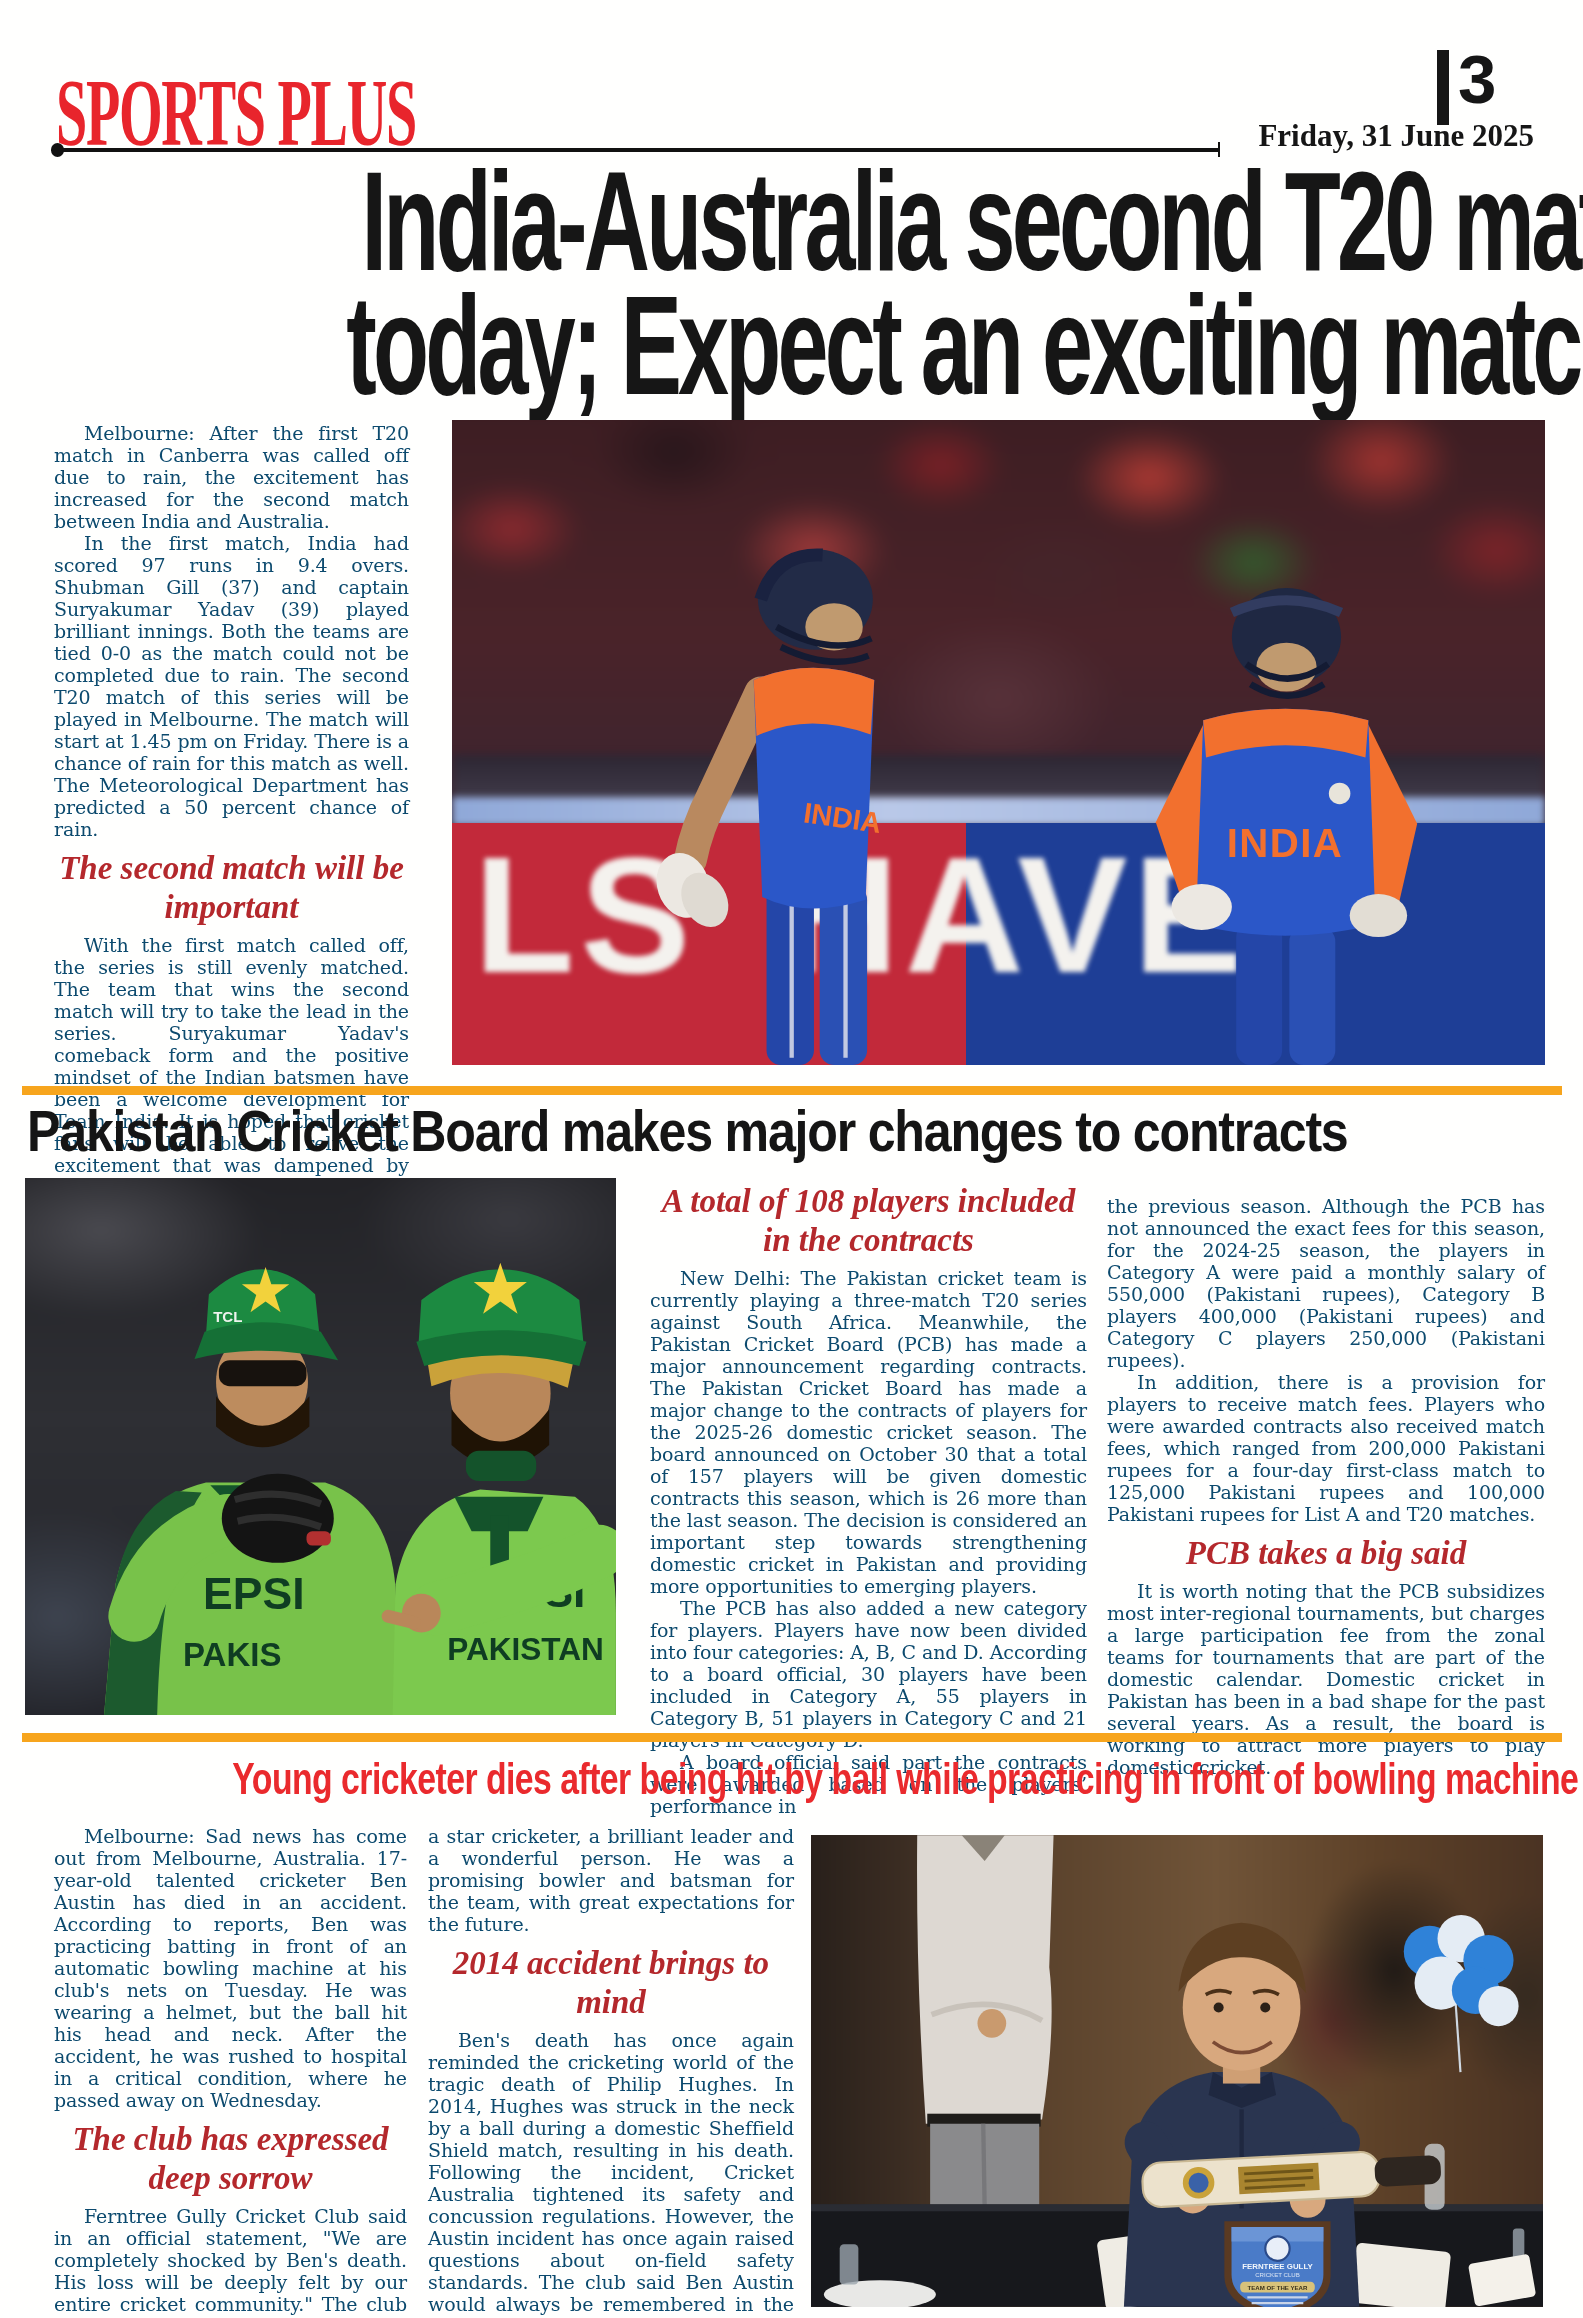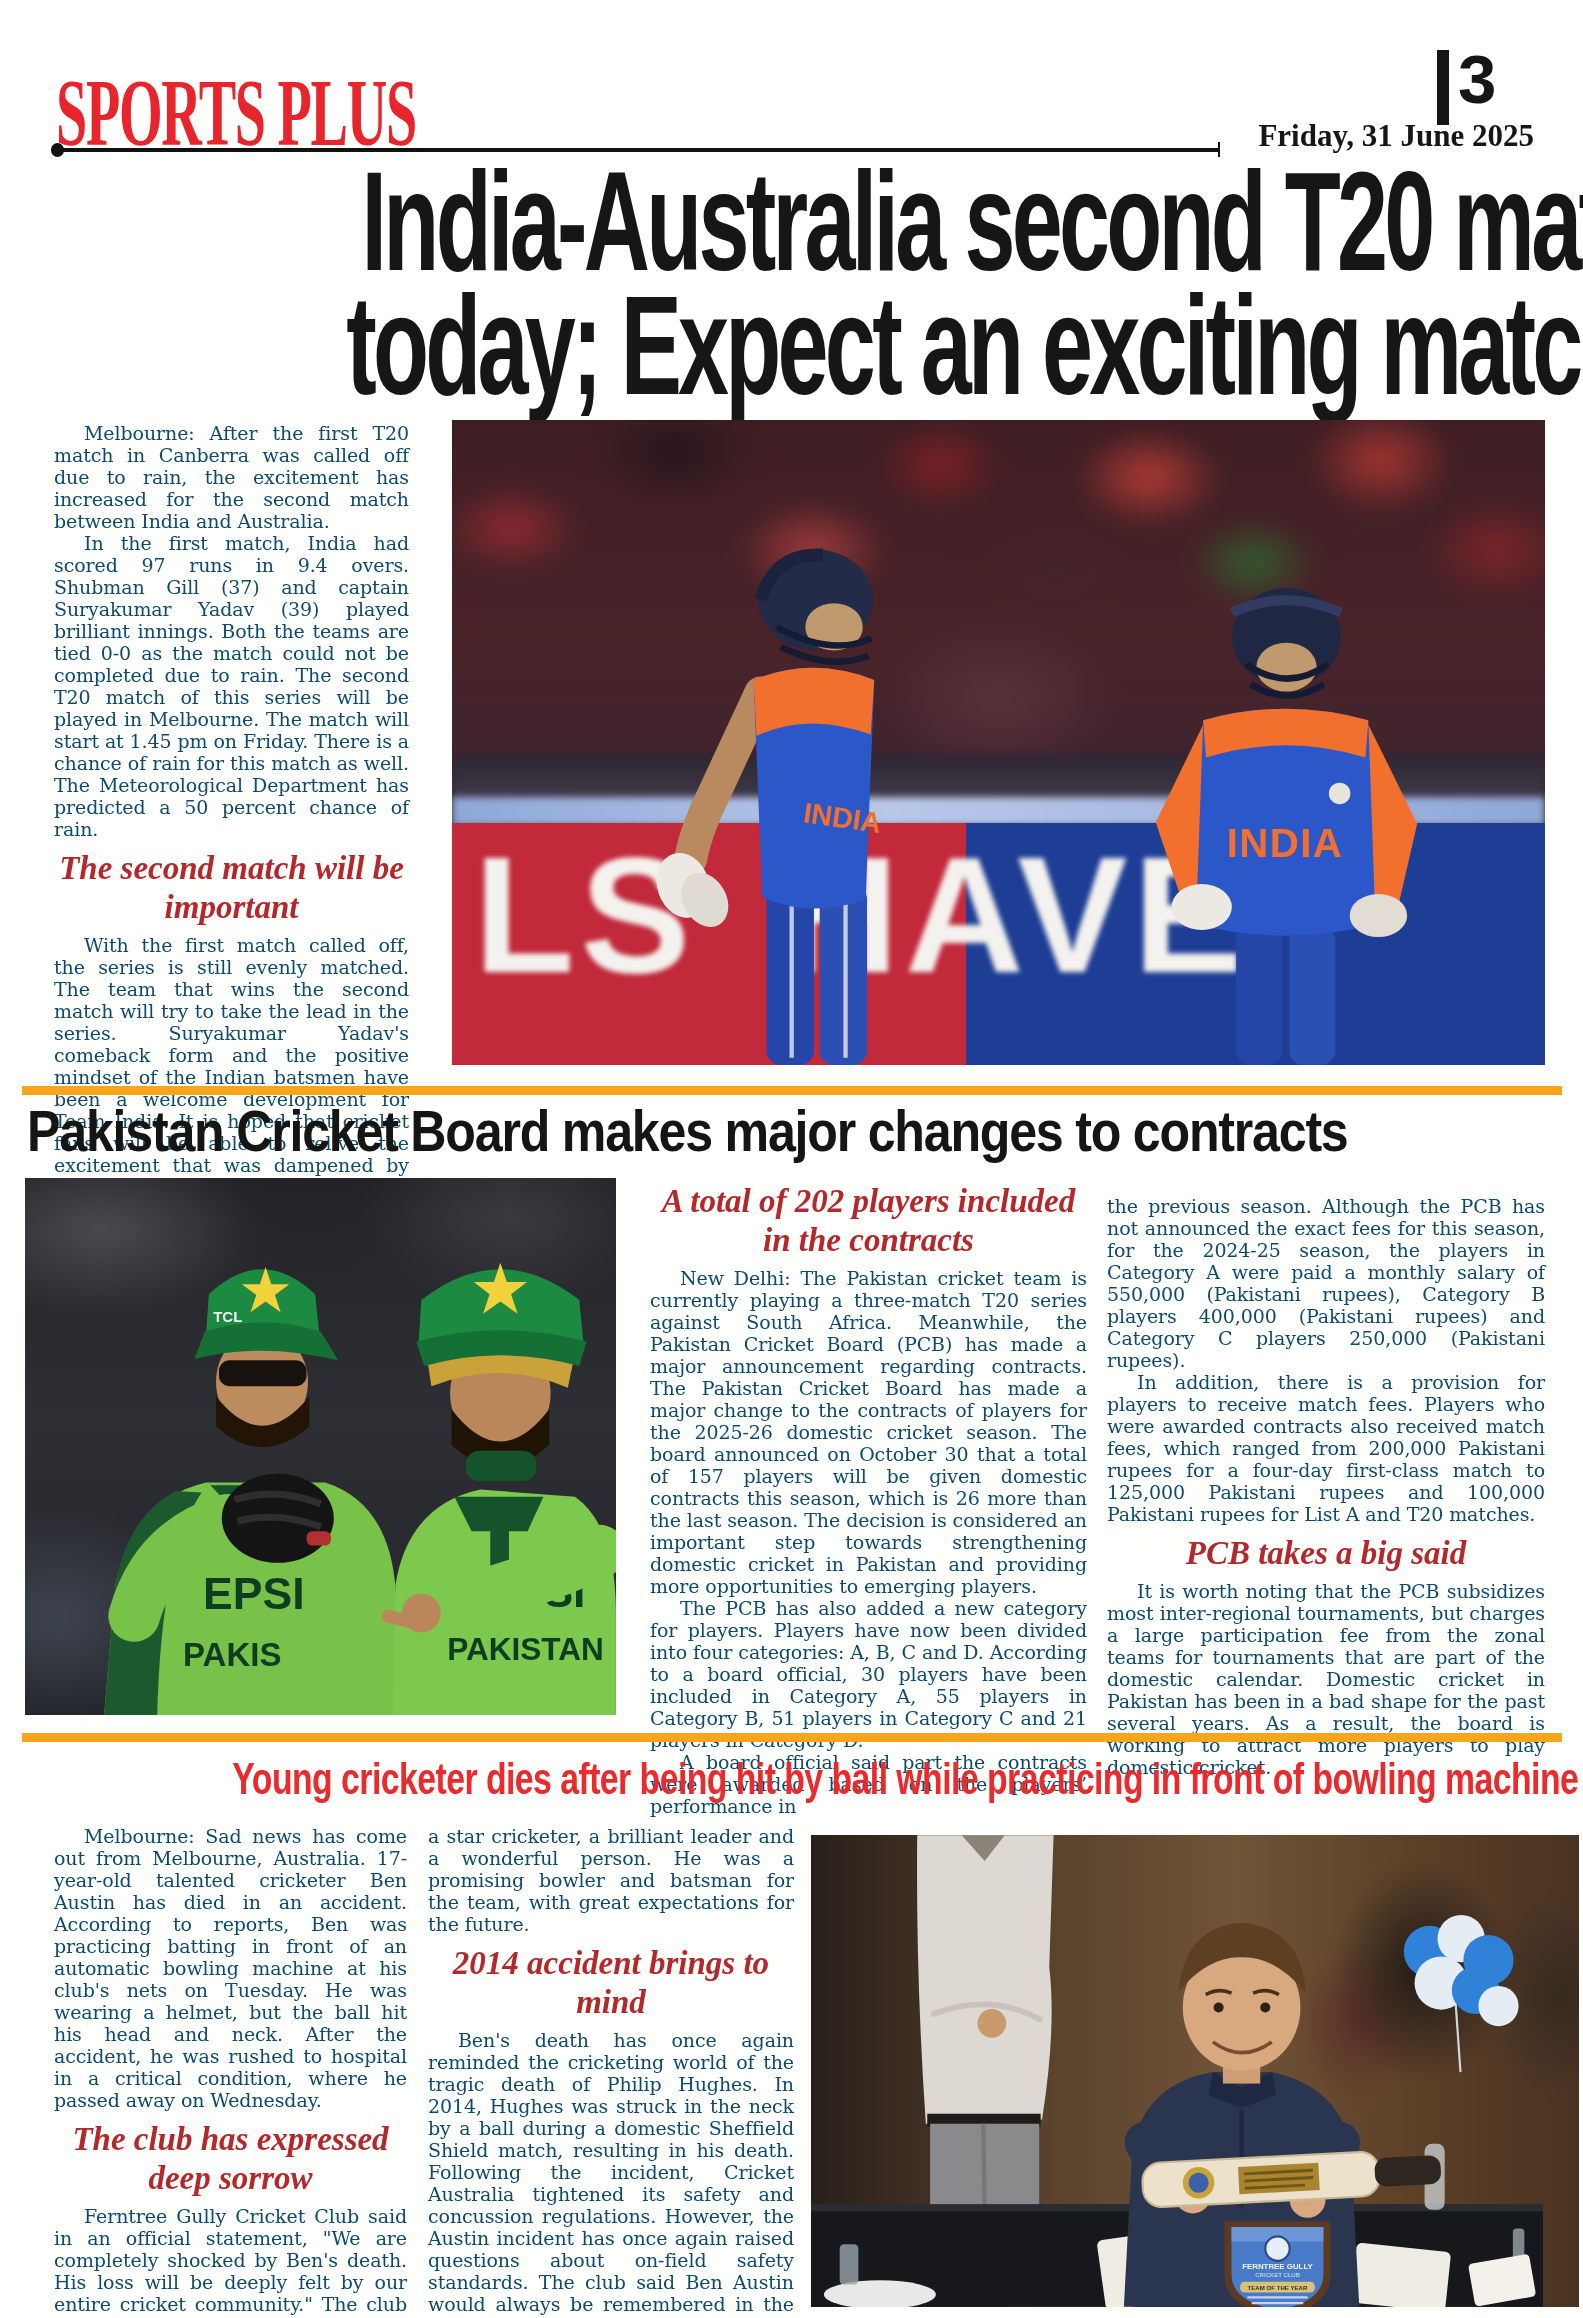--- a/index.html
+++ b/index.html
@@ -94,21 +94,21 @@
   .pp-bg {
     position:absolute; left:-3%; top:-3%; width:106%; height:106%;
     background:
       radial-gradient(215px 115px at 15% 12%, #4a4a50 0%, transparent 75%),
       radial-gradient(201px 115px at 80% 10%, #3a3a40 0%, transparent 75%),
       radial-gradient(187px 144px at 8% 80%, #3e4450 0%, transparent 75%),
       linear-gradient(180deg, #222226 0%, #2e2f34 45%, #222329 100%);
     filter:blur(7.2px);
   }
   
-  .photo-boy { left:811px; top:1835px; width:732px; height:472px;padding-left:36px; }
+  .photo-boy { left:811px; top:1835px; width:732px; height:472px; }
   .pb-bg {
     position:absolute; left:-3%; top:-3%; width:106%; height:106%;
     background:
       radial-gradient(129px 158px at 78% 30%, #201a16 0%, transparent 70%),
       radial-gradient(115px 144px at 95% 35%, #352a20 0%, transparent 70%),
       radial-gradient(86px 115px at 70% 40%, #5c2e28 0%, transparent 70%),
       linear-gradient(90deg, #241d19 0%, #3a2c22 14%, #5a422c 32%, #705438 55%, #5d4128 76%, #483122 100%);
     filter:blur(5px);
   }
 </style>
@@ -231,21 +231,21 @@
         <path d="M545,228 Q662,196 782,228 L772,262 Q662,232 556,262 Z" fill="#157036"></path>
         <path d="M662,118 l9,27 28,0 -22,17 9,27 -24,-17 -24,17 9,-27 -22,-17 28,0 Z" fill="#f2d23c"></path>
         <path d="M800,520 Q724,560 572,600" stroke="#7cc94e" stroke-width="74" fill="none" stroke-linecap="round"></path>
         <circle cx="552" cy="606" r="27" fill="#b9875a"></circle>
         <rect x="496" y="606" width="56" height="18" rx="9" fill="#b9875a" transform="rotate(14 524 615)"></rect>
       </g>
     </svg>
   </div>
 
   <div class="col" style="left:650px; top:1182px; width:437px;">
-    <div class="subhead" style="margin-top:0;">A total of 202 players included in the contracts</div>
+    <div class="subhead" style="margin-top:0;">A total of 108 players included in the contracts</div>
     <p>New Delhi: The Pakistan cricket team is currently playing a three-match T20 series against South Africa. Meanwhile, the Pakistan Cricket Board (PCB) has made a major announcement regarding contracts. The Pakistan Cricket Board has made a major change to the contracts of players for the 2025-26 domestic cricket season. The board announced on October 30 that a total of 157 players will be given domestic contracts this season, which is 26 more than the last season. The decision is considered an important step towards strengthening domestic cricket in Pakistan and providing more opportunities to emerging players.</p>
     <p>The PCB has also added a new category for players. Players have now been divided into four categories: A, B, C and D. According to a board official, 30 players have been included in Category A, 55 players in Category B, 51 players in Category C and 21 players in Category D.</p>
     <p>A board official said part the contracts were awarded based on the players’ performance in</p>
   </div>
 
   <div class="col" style="left:1107px; top:1195px; width:438px;">
     <p class="no-indent">the previous season. Although the PCB has not announced the exact fees for this season, for the 2024-25 season, the players in Category A were paid a monthly salary of 550,000 (Pakistani rupees), Category B players 400,000 (Pakistani rupees) and Category C players 250,000 (Pakistani rupees).</p>
     <p>In addition, there is a provision for players to receive match fees. Players who were awarded contracts also received match fees, which ranged from 200,000 Pakistani rupees for a four-day first-class match to 125,000 Pakistani rupees and 100,000 Pakistani rupees for List A and T20 matches.</p>
     <div class="subhead">PCB takes a big said</div>
     <p>It is worth noting that the PCB subsidizes most inter-regional tournaments, but charges a large participation fee from the zonal teams for tournaments that are part of the domestic calendar. Domestic cricket in Pakistan has been in a bad shape for the past several years. As a result, the board is working to attract more players to play domestic cricket.</p>

